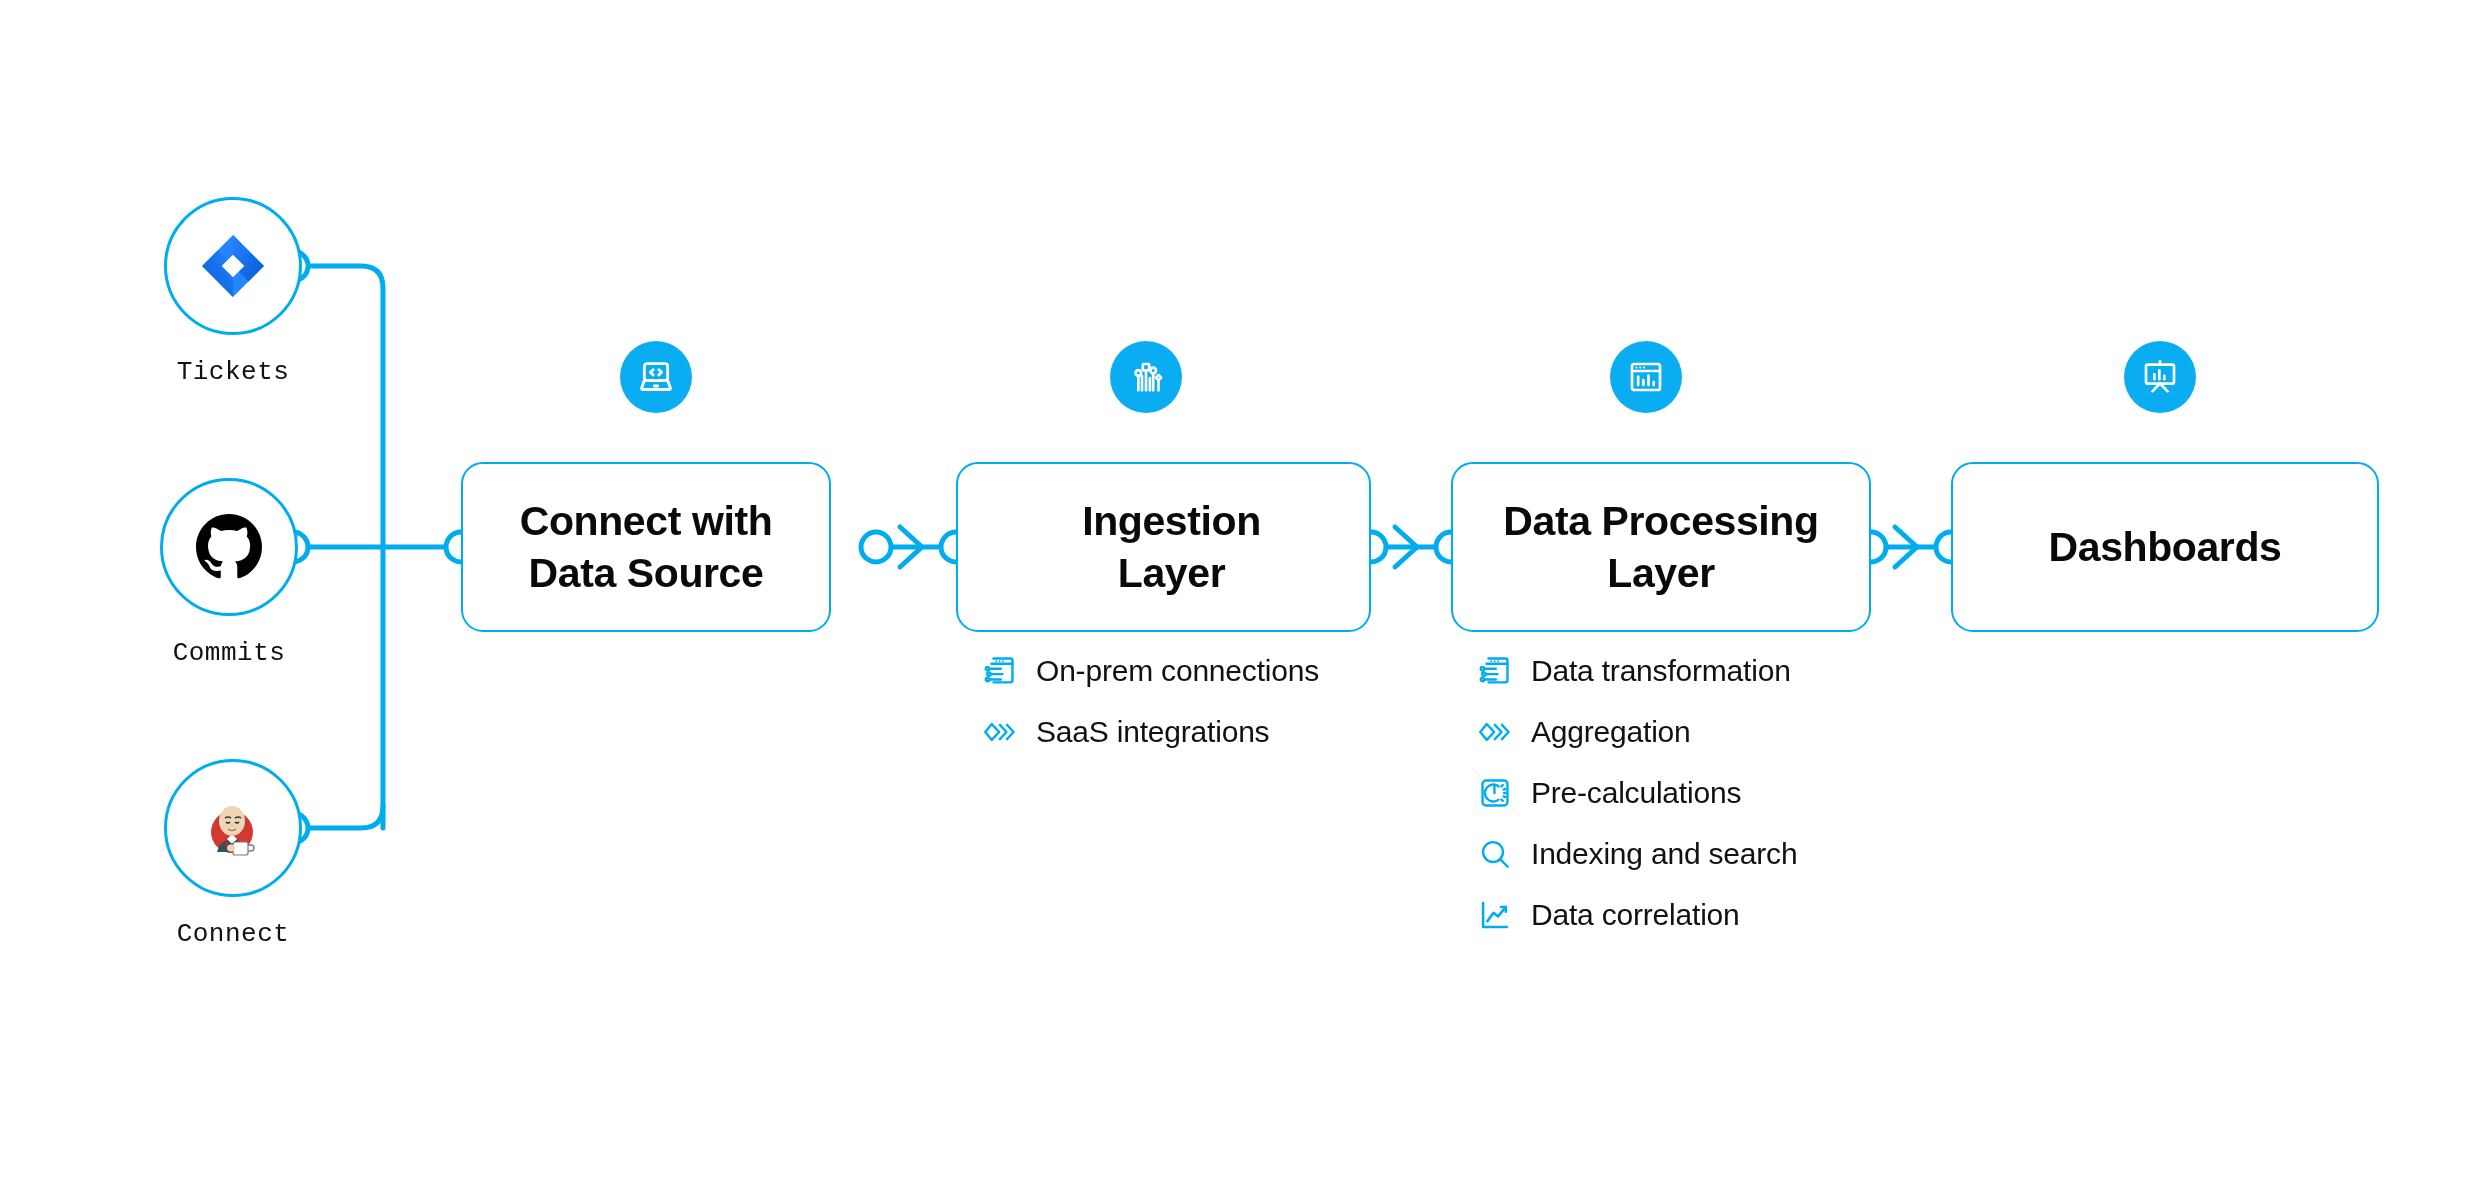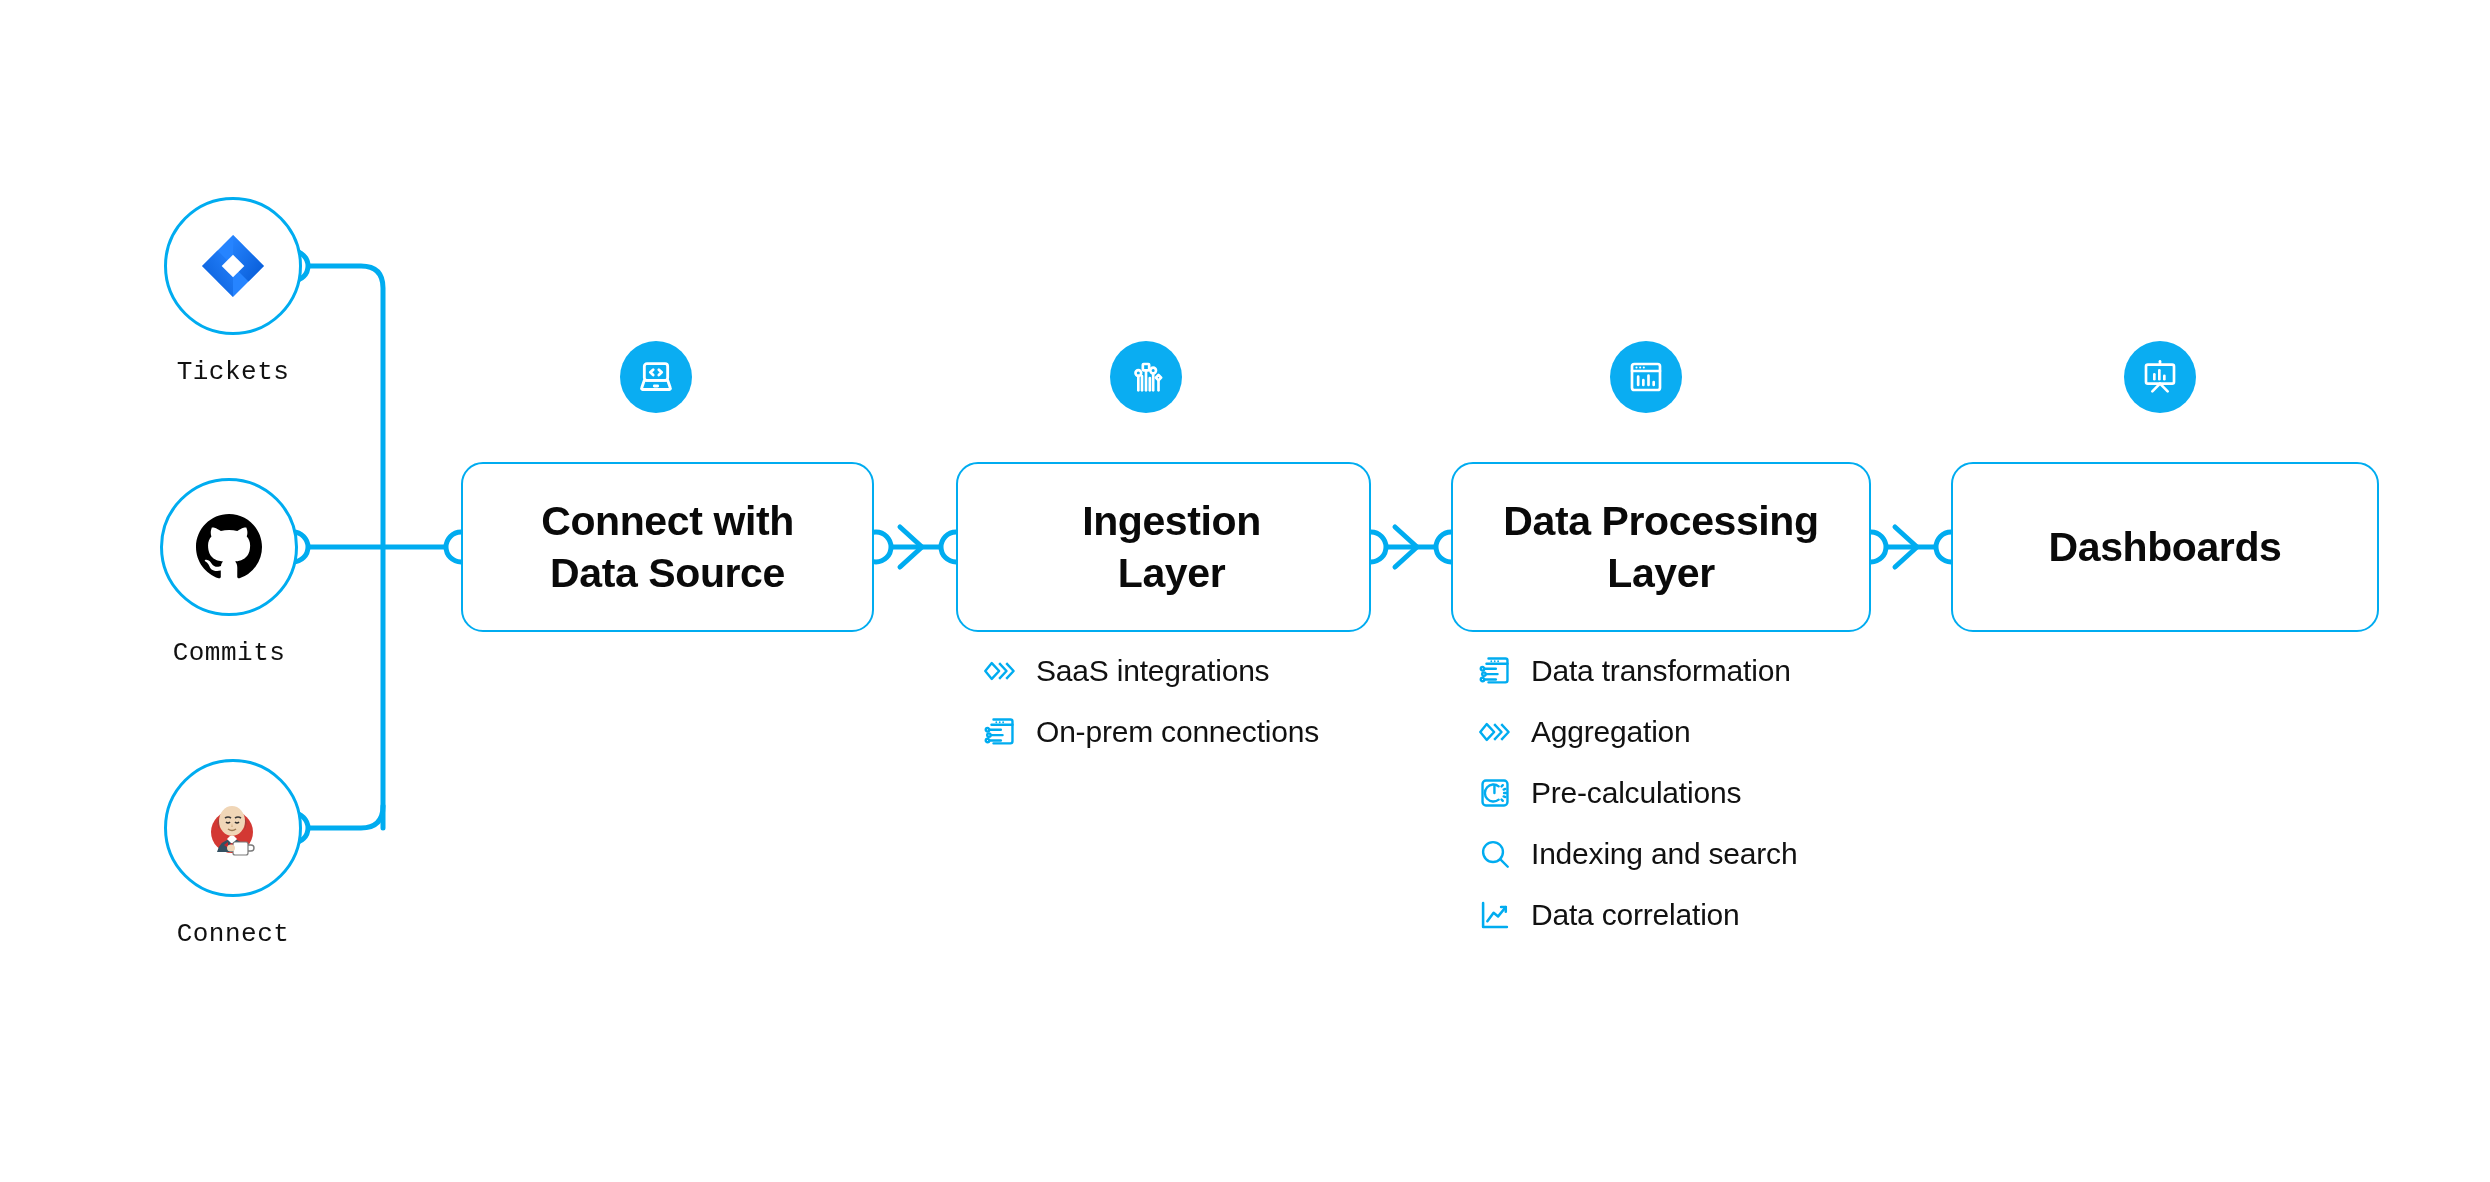--- a/index.html
+++ b/index.html
@@ -243,21 +243,21 @@
 
   <div class="stage-badge" style="left:604px; top:341px;">
     <svg width="40" height="40" viewBox="0 0 24 24" fill="none" stroke="#ffffff" stroke-width="1.7" stroke-linecap="round" stroke-linejoin="round">
       <rect x="5" y="4" width="14" height="10" rx="1.6"></rect>
       <path d="M10.3 7.6 L8.6 9.2 L10.3 10.8"></path>
       <path d="M13.7 7.6 L15.4 9.2 L13.7 10.8"></path>
       <path d="M3.4 18.6 L5 14 h14 l1.6 4.6 a0.6 0.6 0 0 1 -0.6 .9 H4 a0.6 .6 0 0 1 -.6 -.9 z"></path>
       <path d="M11 17.4 h2"></path>
     </svg>
   </div>
-  <div class="stage-box" style="left:445px; top:462px; width:413px; height:170px;">
+  <div class="stage-box" style="left:445px; top:462px; width:370px; height:170px;">
     <div class="stage-title">
       <span>Connect with</span><br>
       <span>Data Source</span>
     </div>
   </div>
 
   <div class="stage-badge" style="left:1094px; top:341px;">
     <svg width="40" height="40" viewBox="0 0 24 24" fill="none" stroke="#ffffff" stroke-width="1.6" stroke-linecap="round" stroke-linejoin="round">
       <rect x="10.1" y="4.2" width="3.8" height="3.8" rx="0.5"></rect>
       <path d="M12 8 V20"></path>
@@ -274,46 +274,46 @@
   <div class="stage-box" style="left:940px; top:462px; width:415px; height:170px;padding-left:16px;">
     <div class="stage-title">
       <span>Ingestion</span><br>
       <span>Layer</span>
     </div>
   </div>
 
   <div class="feature-list" style="left:965px; top:652px;">
     <div class="feature-item">
       <span class="feature-icon">
-        <svg width="34" height="34" viewBox="0 0 24 24" fill="none" stroke="#00ACF0" stroke-width="1.7" stroke-linejoin="round">
-          <path d="M6.2 6.4 L11.4 12 L6.2 17.6 L1.6 12 Z"></path>
-          <path d="M11.4 6.4 L16.6 12 L11.4 17.6"></path>
-          <path d="M16.4 6.4 L21.6 12 L16.4 17.6"></path>
-        </svg>
-      </span>
-      <span class="feature-label">SaaS integrations</span>
-    </div>
-    <div class="feature-item">
-      <span class="feature-icon">
         <svg width="34" height="34" viewBox="0 0 24 24" fill="none" stroke="#00ACF0" stroke-width="1.7" stroke-linecap="round" stroke-linejoin="round">
           <path d="M7.4 3.2 H19.4 a1.4 1.4 0 0 1 1.4 1.4 V18.6 a1.4 1.4 0 0 1 -1.4 1.4 H7.4"></path>
           <path d="M6 6.9 H20.8"></path>
           <circle cx="9.4" cy="5.1" r="0.65" fill="#00ACF0" stroke="none"></circle>
           <circle cx="11.8" cy="5.1" r="0.65" fill="#00ACF0" stroke="none"></circle>
           <circle cx="14.2" cy="5.1" r="0.65" fill="#00ACF0" stroke="none"></circle>
           <path d="M4.6 10.4 H12.6"></path>
           <circle cx="3.2" cy="10.4" r="1.25"></circle>
           <path d="M5.6 14.2 H13.8"></path>
           <circle cx="4.2" cy="14.2" r="1.25"></circle>
           <path d="M4.6 18 H12.6"></path>
           <circle cx="3.2" cy="18" r="1.25"></circle>
         </svg>
       </span>
       <span class="feature-label">On-prem connections</span>
     </div>
+    <div class="feature-item">
+      <span class="feature-icon">
+        <svg width="34" height="34" viewBox="0 0 24 24" fill="none" stroke="#00ACF0" stroke-width="1.7" stroke-linejoin="round">
+          <path d="M6.2 6.4 L11.4 12 L6.2 17.6 L1.6 12 Z"></path>
+          <path d="M11.4 6.4 L16.6 12 L11.4 17.6"></path>
+          <path d="M16.4 6.4 L21.6 12 L16.4 17.6"></path>
+        </svg>
+      </span>
+      <span class="feature-label">SaaS integrations</span>
+    </div>
   </div>
 
   <div class="stage-badge" style="left:1594px; top:341px;">
     <svg width="40" height="40" viewBox="0 0 24 24" fill="none" stroke="#ffffff" stroke-width="1.6" stroke-linecap="round" stroke-linejoin="round">
       <rect x="3.6" y="4.2" width="16.8" height="15.6" rx="1.4"></rect>
       <path d="M3.6 8.4 H20.4"></path>
       <circle cx="6.3" cy="6.3" r="0.62" fill="#ffffff" stroke="none"></circle>
       <circle cx="8.5" cy="6.3" r="0.62" fill="#ffffff" stroke="none"></circle>
       <circle cx="10.7" cy="6.3" r="0.62" fill="#ffffff" stroke="none"></circle>
       <path d="M7.3 16.8 V11.8"></path>

